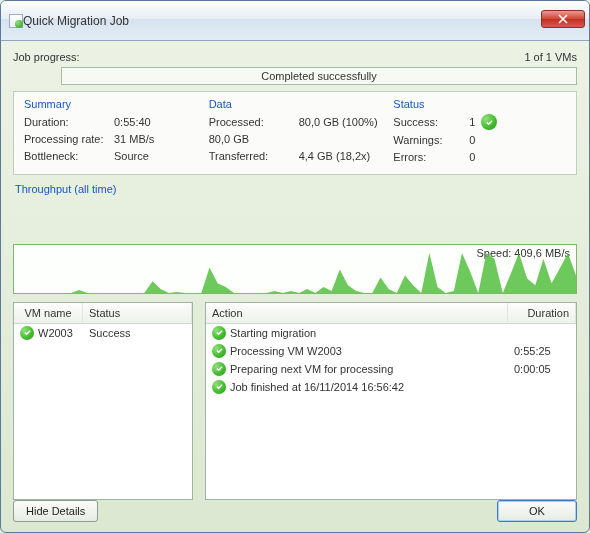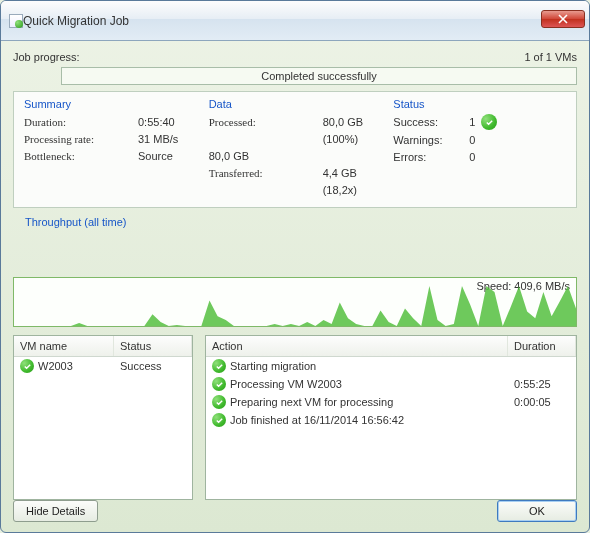--- a/index.html
+++ b/index.html
@@ -71,28 +71,28 @@
     gap: 0;
     border: 1px solid #bfcfbf;
     background: #fbfcfa;
     padding: 6px 10px 8px 10px;
     margin-bottom: 6px;
   }
   .panel { flex: 1; }
   .panel + .panel { margin-left: 12px; }
   .panel-title { color: #1756c8; font-size: 11px; margin-bottom: 4px; }
   .kv { display: flex; line-height: 17px; font-size: 11px; }
-  .kv .k { width: 114px; color: #333; font-family: Liberation Serif, serif; }
+  .kv .k { width: 90px; color: #333; }
   .kv .v { flex: 1; color: #333; }
   .status-row { display: flex; align-items: center; line-height: 17px; font-size: 11px; }
   .status-row .k { width: 60px; }
   .status-row .v { width: 28px; text-align: right; padding-right: 6px; }
   .status-row .ic { width: 16px; }
 
-  .throughput-label { color: #1756c8; font-size: 11px; margin: 2px 0 2px 12px; }
+  .throughput-label { color: #1756c8; font-size: 11px; margin: 2px 0 2px 2px; }
   .chart {
     position: relative;
     height: 50px;
     border: 1px solid #7fb968;
     background: #fdfffc;
     margin-bottom: 8px;
     overflow: hidden;
     margin-top: 47px;
   }
   .chart .speed {
@@ -122,24 +122,24 @@
   }
   .lh .col, .lr .col {
     padding: 4px 6px;
     border-right: 1px solid #e1e7de;
     overflow: hidden; white-space: nowrap;
   }
   .lh .col { color: #333; }
   .lb { flex:1; overflow:auto; }
   .lr { display:flex; font-size:11px; align-items:center; }
   .lr .col { border-right: none; padding: 2px 6px; display:flex; align-items:center; gap:4px; }
-  .vm .col.name { width: 100px; }
+  .vm .col.name { width: 69px; text-align: center; }
   .vm .col.status { flex: 1; }
   .actions .col.action { flex:1; }
-  .actions .col.duration { width: 68px; text-align:left; }
+  .actions .col.duration { width: 68px; text-align:right; }
 
   .footer {
     display: flex;
     justify-content: space-between;
   }
   .btn {
     min-width: 80px;
     height: 22px;
     border: 1px solid #8e9d8e;
     border-radius: 3px;

